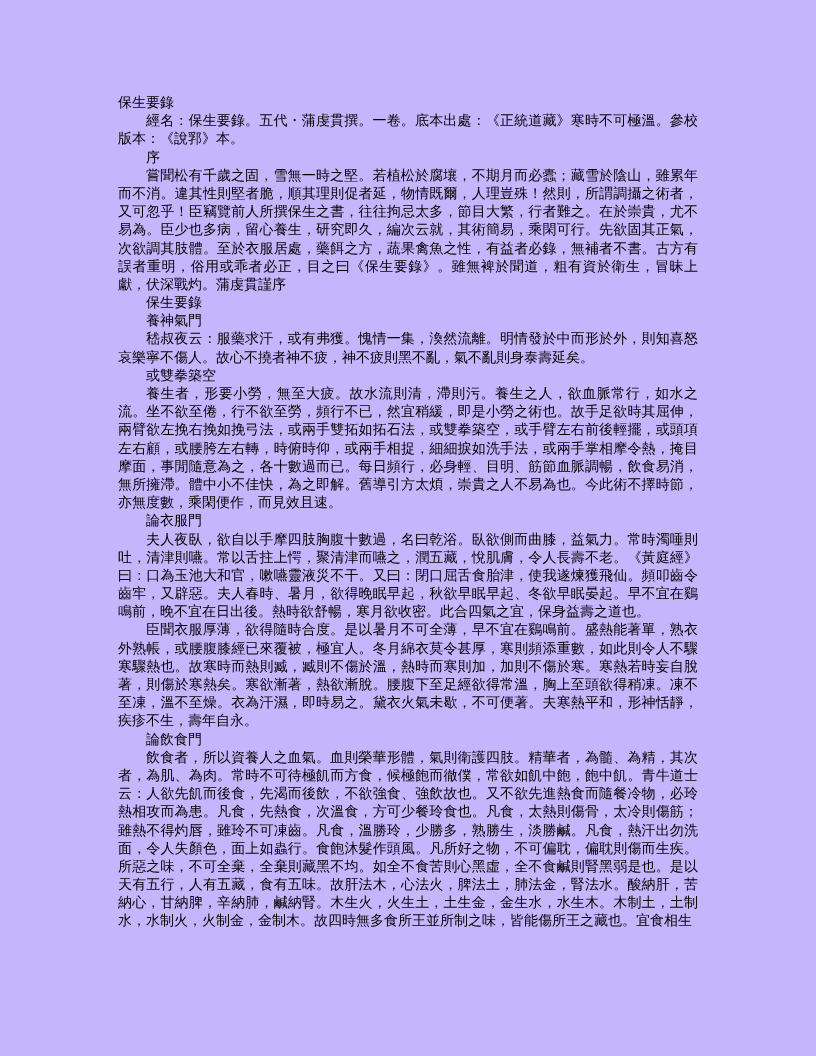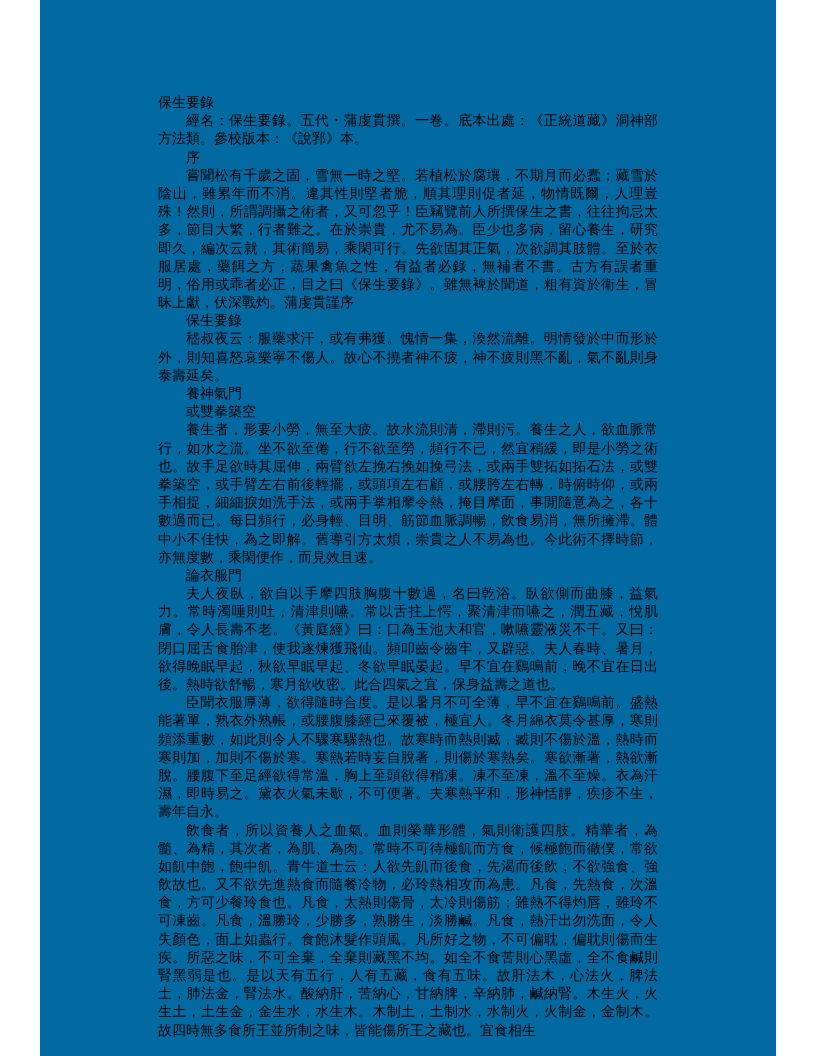--- a/index.html
+++ b/index.html
@@ -2,25 +2,25 @@
 <html><head>
 <meta charset="utf-8">
 <style>
   html, body {
     margin: 0;
     padding: 0;
     background: #ffffff;
   }
   .page {
     position: relative;
-    width: 736px;
+    width: 816px;
     height: 1056px;
     box-sizing: border-box;
     margin: 0 auto;
-    background: #0369a1;
+    background: #c4b5fd;
     padding: 94px 118px 0 118px;
     overflow: hidden;
     font-family: "Liberation Serif", "DejaVu Serif", serif;
     font-size: 14px;
     line-height: 1.3;
     color: #000000;
   }
   .page p {
     margin: 0;
     padding: 0;
@@ -32,25 +32,26 @@
   }
   .page p.no-indent {
     text-indent: 0;
   }
 </style>
 </head>
 <body>
 
 <div class="page">
   <p class="no-indent">保生要錄</p>
-  <p>經名：保生要錄。五代・蒲虔貫撰。一卷。底本出處：《正統道藏》洞神部方法類。參校版本：《說郛》本。</p>
+  <p>經名：保生要錄。五代・蒲虔貫撰。一卷。底本出處：《正統道藏》寒時不可極溫。參校版本：《說郛》本。</p>
   <p>序</p>
   <p>嘗聞松有千歲之固，雪無一時之堅。若植松於腐壤，不期月而必蠹；藏雪於陰山，雖累年而不消。違其性則堅者脆，順其理則促者延，物情既爾，人理豈殊！然則，所謂調攝之術者，又可忽乎！臣竊覽前人所撰保生之書，往往拘忌太多，節目大繁，行者難之。在於崇貴，尤不易為。臣少也多病，留心養生，研究即久，編次云就，其術簡易，乘閑可行。先欲固其正氣，次欲調其肢體。至於衣服居處，藥餌之方，蔬果禽魚之性，有益者必錄，無補者不書。古方有誤者重明，俗用或乖者必正，目之曰《保生要錄》。雖無裨於聞道，粗有資於衛生，冒昧上獻，伏深戰灼。蒲虔貫謹序</p>
   <p>保生要錄</p>
+  <p>養神氣門</p>
   <p>嵇叔夜云：服藥求汗，或有弗獲。愧情一集，渙然流離。明情發於中而形於外，則知喜怒哀樂寧不傷人。故心不撓者神不疲，神不疲則黑不亂，氣不亂則身泰壽延矣。</p>
-  <p>養神氣門</p>
   <p>或雙拳築空</p>
   <p>養生者，形要小勞，無至大疲。故水流則清，滯則污。養生之人，欲血脈常行，如水之流。坐不欲至倦，行不欲至勞，頻行不已，然宜稍緩，即是小勞之術也。故手足欲時其屈伸，兩臂欲左挽右挽如挽弓法，或兩手雙拓如拓石法，或雙拳築空，或手臂左右前後輕擺，或頭項左右顧，或腰胯左右轉，時俯時仰，或兩手相捉，細細捩如洗手法，或兩手掌相摩令熱，掩目摩面，事閒隨意為之，各十數過而已。每日頻行，必身輕、目明、筋節血脈調暢，飲食易消，無所擁滯。體中小不佳快，為之即解。舊導引方太煩，崇貴之人不易為也。今此術不擇時節，亦無度數，乘閑便作，而見效且速。</p>
   <p>論衣服門</p>
   <p>夫人夜臥，欲自以手摩四肢胸腹十數過，名曰乾浴。臥欲側而曲膝，益氣力。常時濁唾則吐，清津則嚥。常以舌拄上愕，聚清津而嚥之，潤五藏，悅肌膚，令人長壽不老。《黃庭經》曰：口為玉池大和官，嗽嚥靈液災不干。又曰：閉口屈舌食胎津，使我遂煉獲飛仙。頻叩齒令齒牢，又辟惡。夫人春時、暑月，欲得晚眠早起，秋欲早眠早起、冬欲早眠晏起。早不宜在鷄鳴前，晚不宜在日出後。熱時欲舒暢，寒月欲收密。此合四氣之宜，保身益壽之道也。</p>
   <p>臣聞衣服厚薄，欲得隨時合度。是以暑月不可全薄，早不宜在鷄鳴前。盛熱能著單，熟衣外熟帳，或腰腹膝經已來覆被，極宜人。冬月綿衣莫令甚厚，寒則頻添重數，如此則令人不驟寒驟熱也。故寒時而熱則臧，臧則不傷於溫，熱時而寒則加，加則不傷於寒。寒熱若時妄自脫著，則傷於寒熱矣。寒欲漸著，熱欲漸脫。腰腹下至足經欲得常溫，胸上至頭欲得稍凍。凍不至凍，溫不至燥。衣為汗濕，即時易之。黛衣火氣未歇，不可便著。夫寒熱平和，形神恬靜，疾疹不生，壽年自永。</p>
+  <p>論飲食門</p>
   <p>飲食者，所以資養人之血氣。血則榮華形體，氣則衛護四肢。精華者，為髓、為精，其次者，為肌、為肉。常時不可待極飢而方食，候極飽而徹僕，常欲如飢中飽，飽中飢。青牛道士云：人欲先飢而後食，先渴而後飲，不欲強食、強飲故也。又不欲先進熱食而隨餐冷物，必玲熱相攻而為患。凡食，先熱食，次溫食，方可少餐玲食也。凡食，太熱則傷骨，太冷則傷筋；雖熱不得灼唇，雖玲不可凍齒。凡食，溫勝玲，少勝多，熟勝生，淡勝鹹。凡食，熱汗出勿洗面，令人失顏色，面上如蟲行。食飽沐髮作頭風。凡所好之物，不可偏耽，偏耽則傷而生疾。所惡之味，不可全棄，全棄則藏黑不均。如全不食苦則心黑虛，全不食鹹則腎黑弱是也。是以天有五行，人有五藏，食有五味。故肝法木，心法火，脾法土，肺法金，腎法水。酸納肝，苦納心，甘納脾，辛納肺，鹹納腎。木生火，火生土，土生金，金生水，水生木。木制土，土制水，水制火，火制金，金制木。故四時無多食所王並所制之味，皆能傷所王之藏也。宜食相生</p>
 </div>
 
 </body></html>

